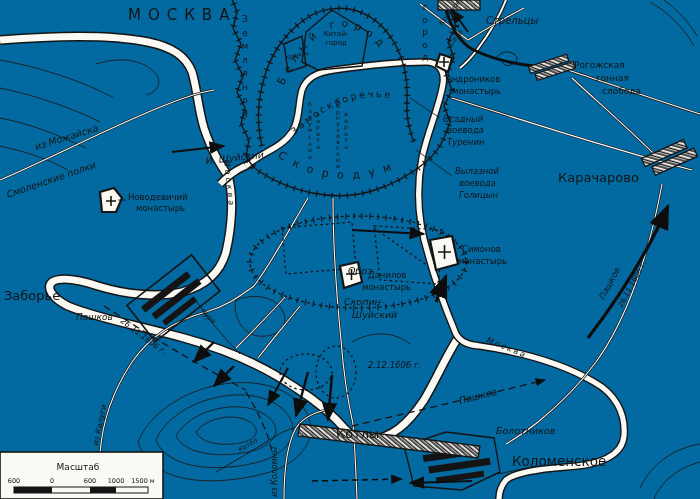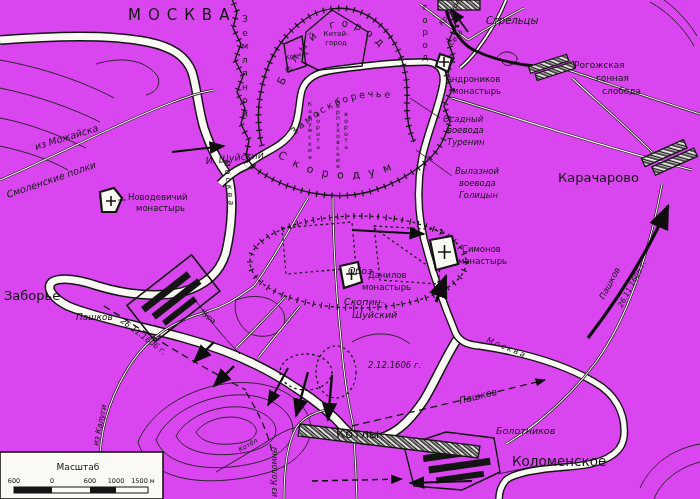--- a/index.html
+++ b/index.html
@@ -1,16 +1,16 @@
 <!DOCTYPE html>
 <html><head>
 <meta charset="utf-8">
 <style>
   html,body{margin:0;padding:0;background:#e8e6e0;}
-  .stage{width:700px;height:499px;position:relative;background:#d946ef;overflow:hidden;
+  .stage{width:700px;height:499px;position:relative;background:#0369a1;overflow:hidden;
          font-family:"DejaVu Sans", sans-serif;}
   svg{display:block;}
   text{fill:#141414;font-family:"DejaVu Sans", sans-serif;}
   .it{font-style:italic;}
   .contour{fill:none;stroke:#1c1c1c;stroke-width:0.9;}
   .river-outer{fill:none;stroke:#141414;}
   .river-inner{fill:none;stroke:#faf9f4;}
   .wall{fill:none;stroke:#141414;stroke-width:1.4;}
   .wall-ticks{fill:none;stroke:#141414;stroke-width:6;stroke-dasharray:1.2 6.5;}
   .road-o{fill:none;stroke:#141414;stroke-width:2.4;}

